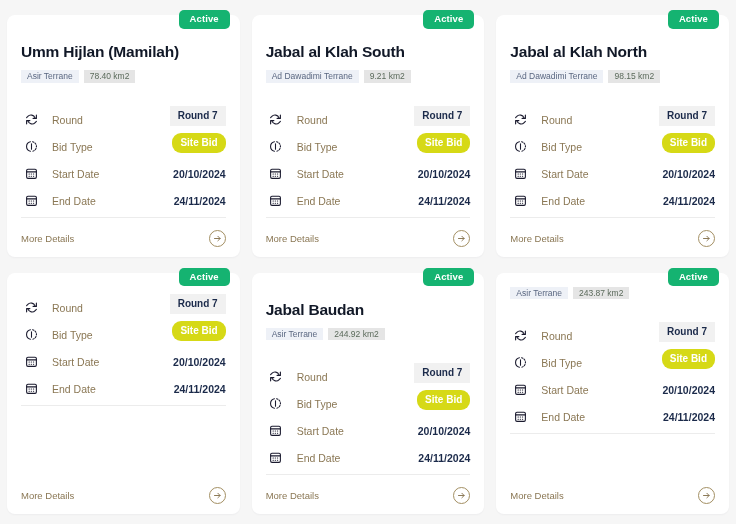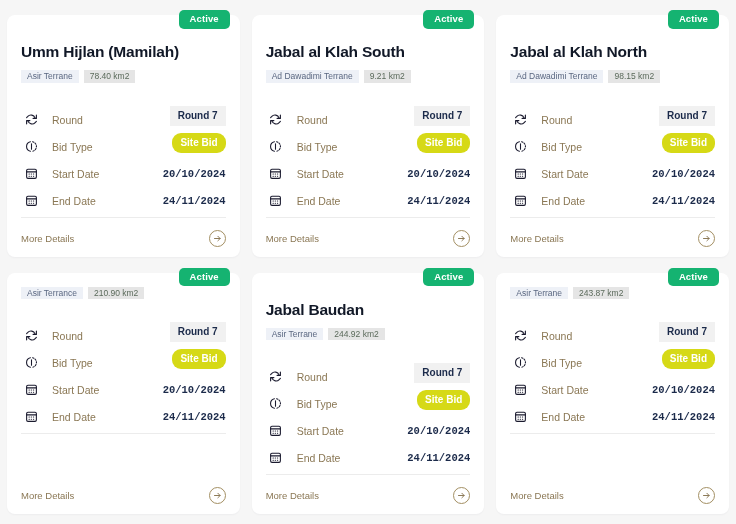--- a/index.html
+++ b/index.html
@@ -104,21 +104,20 @@
     flex: 1 1 auto;
     font-size: 10.5px;
     color: #8a7754;
     padding-left: 11px;
   }
   .row-value {
     font-size: 10.5px;
     font-weight: bold;
     color: #1b2a4a;
     white-space: nowrap;
-    font-family: Liberation Mono, monospace;
   }
   .pill-round {
     background: #f1f1f1;
     color: #1b2a4a;
     font-size: 10px;
     font-weight: bold;
     padding: 5px 8px;
     border-radius: 0;
     line-height: 1;
   }
@@ -402,24 +401,20 @@
         <svg width="9" height="9" viewBox="0 0 24 24" fill="none" stroke="currentColor" stroke-width="2.6" stroke-linecap="round" stroke-linejoin="round">
           <line x1="4" y1="12" x2="19" y2="12"></line>
           <polyline points="13 6 19 12 13 18"></polyline>
         </svg>
       </span>
     </div>
   </div>
 
   <div class="card">
     <span class="status-badge">Active</span>
-    <div class="chips">
-      <span class="chip chip-terrane">Asir Terrance</span>
-      <span class="chip chip-area">210.90 km2</span>
-    </div>
     <div class="rows">
 
       <div class="row">
         <span class="row-icon">
           <svg width="13" height="13" viewBox="0 0 24 24" fill="none" stroke="currentColor" stroke-width="2.1" stroke-linecap="round" stroke-linejoin="round">
             <polyline points="21 4 21 10 15 10"></polyline>
             <polyline points="3 20 3 14 9 14"></polyline>
             <path d="M18.5 9A8 8 0 0 0 5.2 6.3L3 8.5"></path>
             <path d="M5.5 15a8 8 0 0 0 13.3 2.7L21 15.5"></path>
           </svg>

